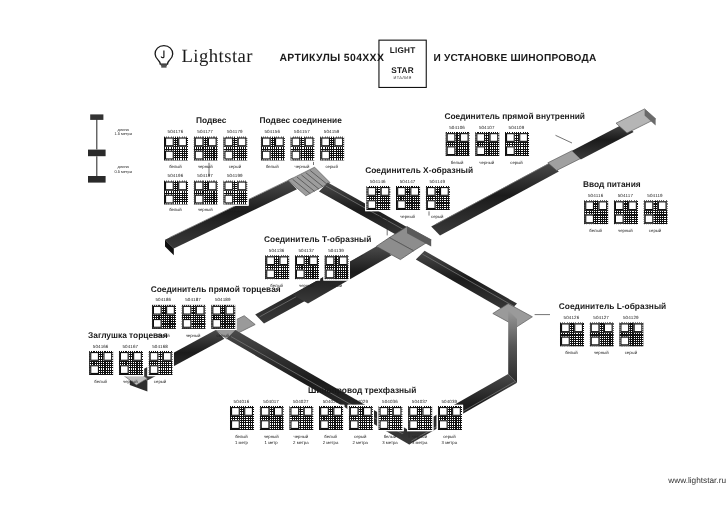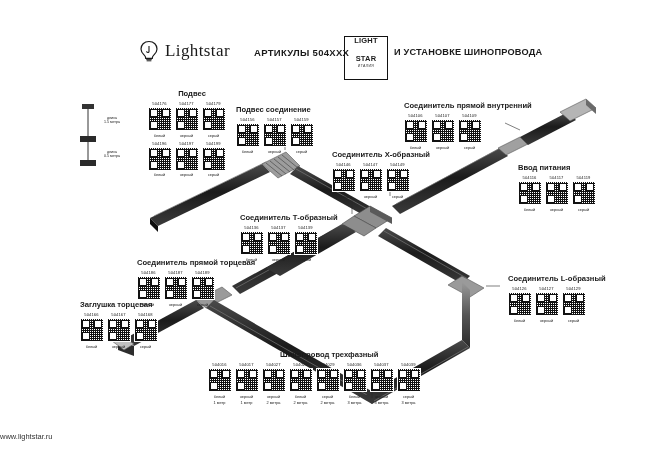--- a/index.html
+++ b/index.html
@@ -7,28 +7,28 @@
        font-family:"Liberation Sans", sans-serif;color:#1a1a1a;}
   .page{position:absolute;inset:0;}
 
   
   .hdr{position:absolute;left:0;top:18px;width:660px;height:46px;}
   .logo-wrap{position:absolute;left:138px;top:22px;display:flex;align-items:center;gap:5px;}
   .logo-mark{width:22px;height:22px;position:relative;}
   .logo-text{font-size:17px;letter-spacing:.4px;color:#1a1a1a;font-family:"Liberation Serif",serif;}
   .art{position:absolute;left:254px;top:29px;font-size:9.5px;font-weight:bold;letter-spacing:.3px;}
   .badge{position:absolute;left:344px;top:18px;width:42px;height:42px;border:1px solid #111;
-         display:flex;flex-direction:column;align-items:center;line-height:1.05;}
+         display:flex;flex-direction:column;align-items:center;justify-content:center;line-height:1.05;}
   .badge .b1{font-size:7.5px;font-weight:bold;letter-spacing:.2px;}
   .badge .b2{font-size:7.5px;font-weight:bold;letter-spacing:.2px;margin-top:10px;}
   .badge .b3{font-size:3.6px;letter-spacing:.3px;margin-top:2px;color:#333;}
   .instr{position:absolute;left:394px;top:28px;font-size:9.2px;font-weight:bold;line-height:1.45;letter-spacing:.2px;}
 
   
-  .footer{position:absolute;left:0;top:432px;width:660px;text-align:left;font-size:7.5px;color:#333;}
+  .footer{position:absolute;left:0;top:432px;width:660px;text-align:right;font-size:7.5px;color:#333;}
 
   
   .grp{position:absolute;}
   .grp-title{font-size:7.6px;font-weight:bold;white-space:nowrap;margin-bottom:3px;}
   .codes{display:flex;gap:4px;}
   .code{width:23px;text-align:center;}
   .code .num{font-size:4.1px;letter-spacing:.1px;margin-bottom:1px;}
   .qr{width:22px;height:22px;background:
       repeating-linear-gradient(0deg,#111 0 1px,transparent 1px 2px),
       repeating-linear-gradient(90deg,#111 0 1px,transparent 1px 2px);
@@ -190,21 +190,21 @@
       <line x1="214" y1="294" x2="214" y2="286"></line>
       <line x1="486" y1="286" x2="500" y2="286"></line>
       <line x1="128" y1="334" x2="128" y2="326"></line>
       <line x1="372" y1="398" x2="372" y2="384"></line>
     </g>
   </svg>
 
   <div class="sml" style="position:absolute;left:96px;top:116px;width:32px;">длина<br>1.5 метра</div>
   <div class="sml" style="position:absolute;left:96px;top:150px;width:32px;">длина<br>0.5 метра</div>
 
-  <div class="grp" style="left:148px;top:89px;">
+  <div class="grp" style="left:148px;top:105px;">
     <div class="grp-title" style="text-align:center;width:88px;">Подвес</div>
     <div class="codes">
       <div class="code">
         <div class="num">504176</div>
         <div class="qr">
             <i></i>
           </div>
         <div class="cl">белый</div>
       </div>
       <div class="code">
@@ -294,21 +294,21 @@
       <div class="code">
         <div class="num">504109</div>
         <div class="qr">
             <i></i>
           </div>
         <div class="cl">серый</div>
       </div>
     </div>
   </div>
 
-  <div class="grp" style="left:518px;top:163px;">
+  <div class="grp" style="left:530px;top:163px;">
     <div class="grp-title">Ввод питания</div>
     <div class="codes">
       <div class="code">
         <div class="num">504116</div>
         <div class="qr">
             <i></i>
           </div>
         <div class="cl">белый</div>
       </div>
       <div class="code">

